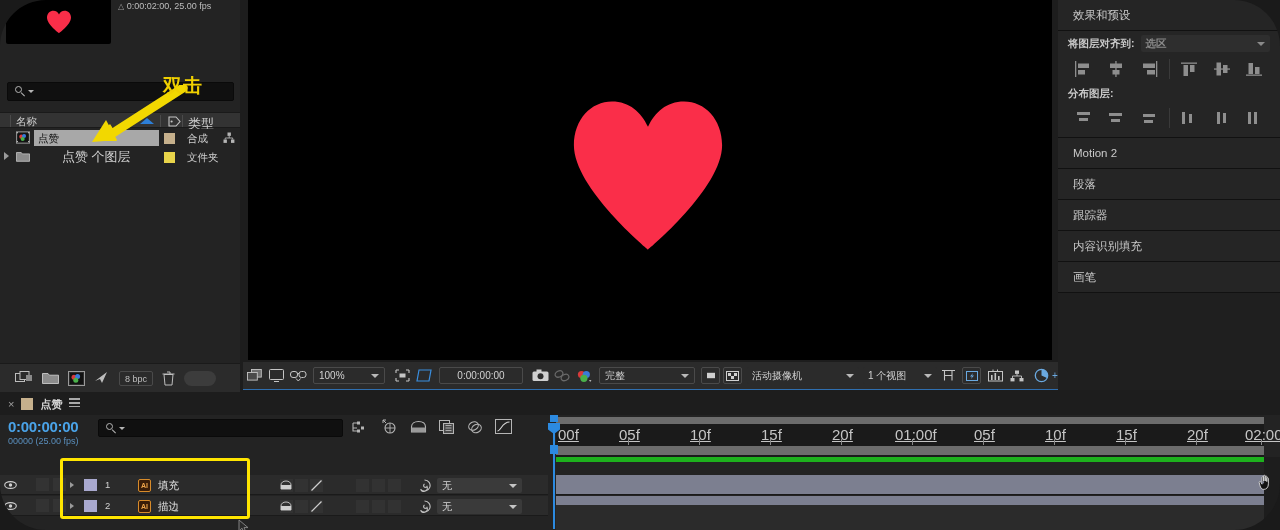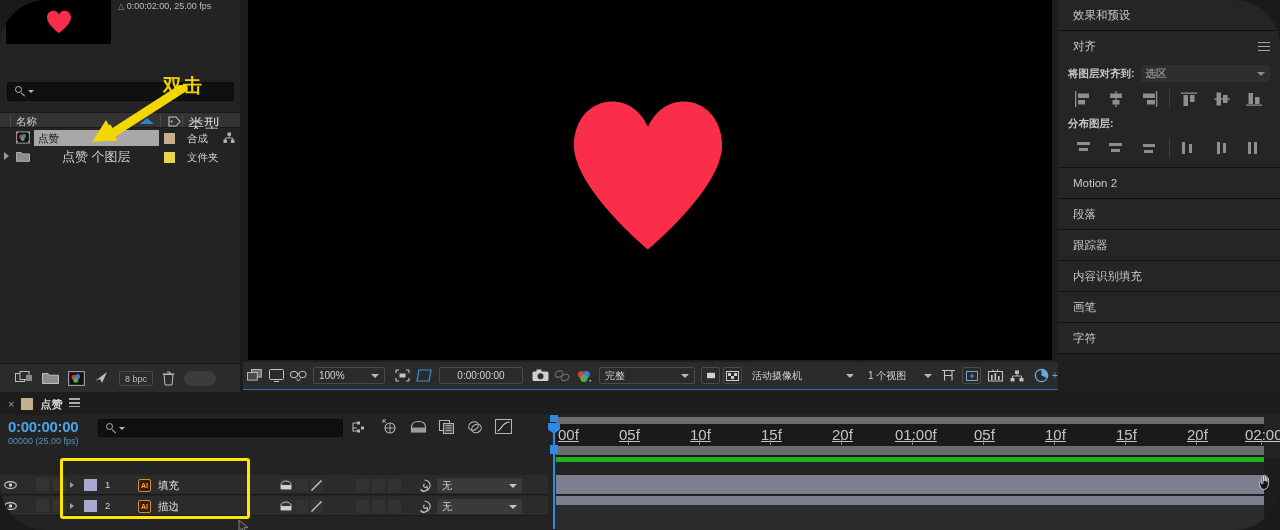--- a/index.html
+++ b/index.html
@@ -56,21 +56,21 @@
     font-size: 10px; color: #cfcfcf;
   }
   #proj-colhead .sep { position: absolute; top: 2px; width: 1px; height: 12px; background: #4b4b4b; }
   #col-name { position: absolute; left: 16px; top: 2px; font-size: 10.5px; }
   #sort-arrow {
     position: absolute; left: 140px; top: 5px; width: 0; height: 0;
     border-left: 7px solid transparent; border-right: 7px solid transparent;
     border-bottom: 6px solid #2d7fd8;
   }
   #tag-icon { position: absolute; left: 168px; top: 3px; }
-  #col-type { position: absolute; left: 188px; top: 2px; font-size: 16px; }
+  #col-type { position: absolute; left: 188px; top: 2px; font-size: 13px; }
 
   .proj-row { position: absolute; left: 0; width: 240px; height: 18px; font-size: 10.5px; }
   #proj-row-1 { top: 129px; background: #232323; }
   #proj-row-2 { top: 148px; background: #232323; }
   .row-icon { position: absolute; left: 16px; top: 2px; width: 14px; height: 13px; }
   .row-name-sel {
     position: absolute; left: 34px; top: 1px; height: 16px; width: 125px;
     background: #a8a8a8; color: #111; padding-left: 4px; line-height: 16px;
     font-size: 10.5px;
   }
@@ -467,28 +467,20 @@
       <span id="fastprev-sw">+0.0</span>
     </div>
   </div>
 
   <div id="right-sidebar">
     <div class="side-panel">
       <div class="side-head">效果和预设</div>
     </div>
 
     <div class="side-panel">
-      <div class="side-head">
-        <span>对齐</span>
-        <span class="hamburger">
-            <span></span>
-            <span></span>
-            <span></span>
-          </span>
-      </div>
       <div id="align-body">
         <div class="align-row1">
           <span>将图层对齐到:</span>
           <span id="align-select">
             <span>选区</span>
             <span class="chev" style="border-top-color:#8a8a8a;"></span>
           </span>
         </div>
         <div class="align-btn-row">
           <span class="align-btn">
@@ -585,23 +577,20 @@
       <div class="side-head">段落</div>
     </div>
     <div class="side-panel">
       <div class="side-head">跟踪器</div>
     </div>
     <div class="side-panel">
       <div class="side-head">内容识别填充</div>
     </div>
     <div class="side-panel">
       <div class="side-head">画笔</div>
-    </div>
-    <div class="side-panel">
-      <div class="side-head">字符</div>
     </div>
   </div>
 
   <div id="timeline">
 
     <div id="tl-tabbar">
       <span id="tl-close">×</span>
       <span id="tl-tab-swatch"></span>
       <span id="tl-tab-name">点赞</span>
       <span id="tl-tab-menu">

